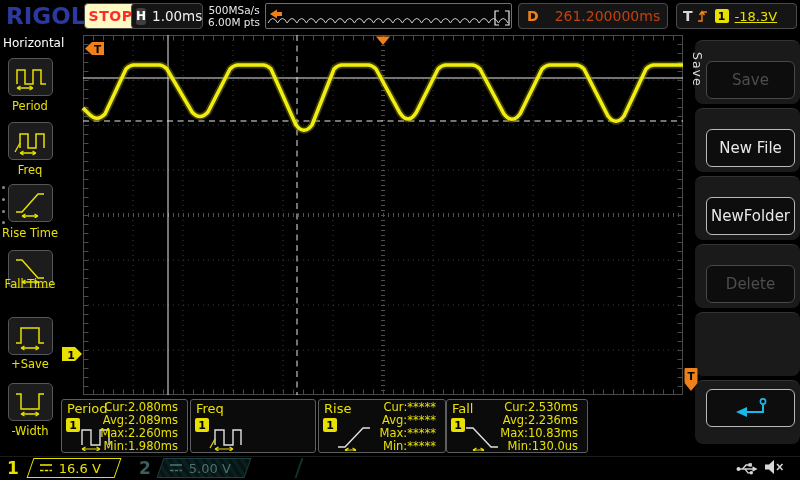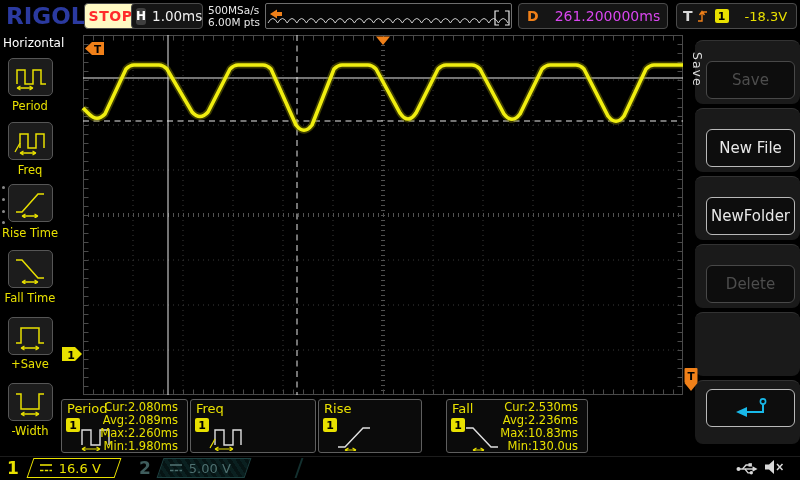--- a/index.html
+++ b/index.html
@@ -9,31 +9,31 @@
   
   .logo{left:6px;top:3px;font-size:23px;font-weight:bold;color:#2b3aa0;letter-spacing:0px;}
   .tbox{top:3px;height:26px;background:#151515;border:1px solid #4b4b4b;border-radius:4px;
         box-sizing:border-box;display:flex;align-items:center;}
   .stop{left:84px;width:53px;justify-content:center;color:#ff2a2a;font-weight:bold;
         font-size:14px;letter-spacing:.5px;background:#fef9c3;}
   .hbox{left:131px;width:72px;padding:0 4px;}
   .hbadge{width:17px;height:17px;background:#3f3f3f;color:#fff;font-weight:bold;font-size:12px;
           border-radius:3px;display:flex;align-items:center;justify-content:center;}
   .hval{color:#f0f0f0;font-size:13.5px;margin-left:6px;}
-  .acq{left:208px;top:4px;font-size:10.5px;color:#e8e8e8;line-height:12px;}
+  .acq{left:208px;top:4px;font-size:10.5px;color:#e8e8e8;line-height:12px;text-align:center;}
   .strip{left:265px;top:3px;width:247px;height:26px;border:1px solid #6e6e6e;border-radius:2px;
          background:#060606;box-sizing:border-box;}
   .dbox{left:518px;width:150px;}
   .dlab{color:#f08019;font-weight:bold;font-size:14px;margin-left:8px;}
-  .dval{color:#d946ef;font-size:14px;margin-left:16px;}
+  .dval{color:#c2410c;font-size:14px;margin-left:16px;}
   .tbx{left:676px;width:121px;}
   .tlab{color:#d8d8d8;font-weight:bold;font-size:14px;margin-left:6px;}
   .t1badge{width:14px;height:14px;background:#e8e000;color:#000;font-weight:bold;font-size:11px;
            border-radius:2px;display:flex;align-items:center;justify-content:center;margin-left:5px;}
-  .tlev{color:#e8e000;font-size:13px;margin-left:16px;}
+  .tlev{color:#e8e000;font-size:13px;margin-left:6px;text-decoration:underline;}
   
   .side-title{left:3px;top:36px;color:#fff;font-size:12px;}
   .sbtn{left:8px;width:45px;height:38px;background:#1c1c1c;border:1px solid #565656;border-radius:5px;
         display:flex;align-items:center;justify-content:center;box-sizing:border-box;}
   .slab{left:0;width:60px;text-align:center;color:#e8e000;font-size:11.5px;}
   .dot{left:2px;width:3px;height:3px;border-radius:50%;background:#8a8a8a;}
   
   .mpanel{top:399px;height:54px;background:#0b0b0b;border:1px solid #5e5e5e;border-radius:3px;
           box-sizing:border-box;}
   .mtitle{position:absolute;left:5px;top:1px;color:#e8e000;font-size:13px;}
@@ -131,21 +131,21 @@
   </svg>
 </div>
 <div class="abs slab" style="top:226px">Rise Time</div>
 
 <div class="abs sbtn" style="top:250px">
   <svg width="36" height="30">
     <polyline points="3,6 9,6 25,24 31,24" stroke="#e8e000" stroke-width="1.5" fill="none"></polyline>
     <path d="M9,28 H25 M9,28 L12.5,26 M9,28 L12.5,30 M25,28 L21.5,26 M25,28 L21.5,30" stroke="#e8e000" stroke-width="1.3" fill="none"></path>
   </svg>
 </div>
-<div class="abs slab" style="top:291px">Fall Time</div>
+<div class="abs slab" style="top:277px">Fall Time</div>
 
 <div class="abs sbtn" style="top:317px">
   <svg width="36" height="30">
     <polyline points="3,22 8,22 8,7 26,7 26,22 31,22" stroke="#e8e000" stroke-width="1.5" fill="none"></polyline>
     <path d="M8,27 H26 M8,27 L11.5,25 M8,27 L11.5,29 M26,27 L22.5,25 M26,27 L22.5,29" stroke="#e8e000" stroke-width="1.3" fill="none"></path>
   </svg>
 </div>
 <div class="abs slab" style="top:357px">+Save</div>
 
 <div class="abs sbtn" style="top:383px">
@@ -195,27 +195,33 @@
 <div class="abs mpanel" style="left:190px;width:126px">
   <div class="mtitle">Freq</div>
   <div class="mbadge">1</div>
   <svg class="micon" width="40" height="30">
     <polyline points="7,24 7,9 16,9 16,24 25,24 25,9 33,9 33,24" stroke="#e0e0e0" stroke-width="1.4" fill="none"></polyline>
     <path d="M2,27 L7,18" stroke="#e8e000" stroke-width="1.2" fill="none"></path>
     <path d="M7,28 H25 M7,28 L10.5,26 M7,28 L10.5,30 M25,28 L21.5,26 M25,28 L21.5,30" stroke="#e8e000" stroke-width="1.2" fill="none"></path>
   </svg>
 </div>
 
-<div class="abs mpanel" style="left:318px;width:104px">
+<div class="abs mpanel" style="left:318px;width:128px">
   <div class="mtitle">Rise</div>
   <div class="mbadge">1</div>
   <svg class="micon" width="40" height="30">
     <polyline points="2,26 9,26 27,7 34,7" stroke="#e0e0e0" stroke-width="1.4" fill="none"></polyline>
     <path d="M9,29 H20 M9,29 L12.5,27 M9,29 L12.5,31 M20,29 L16.5,27 M20,29 L16.5,31" stroke="#e8e000" stroke-width="1.2" fill="none"></path>
   </svg>
+  <div class="mrows">
+    <div><span>Cur:</span><span>*****</span></div>
+    <div><span>Avg:</span><span>*****</span></div>
+    <div><span>Max:</span><span>*****</span></div>
+    <div><span>Min:</span><span>*****</span></div>
+  </div>
 </div>
 
 <div class="abs mpanel" style="left:446px;width:142px">
   <div class="mtitle">Fall</div>
   <div class="mbadge">1</div>
   <svg class="micon" width="40" height="30">
     <polyline points="2,7 9,7 27,26 34,26" stroke="#e0e0e0" stroke-width="1.4" fill="none"></polyline>
     <path d="M9,29 H20 M9,29 L12.5,27 M9,29 L12.5,31 M20,29 L16.5,27 M20,29 L16.5,31" stroke="#e8e000" stroke-width="1.2" fill="none"></path>
   </svg>
   <div class="mrows">

